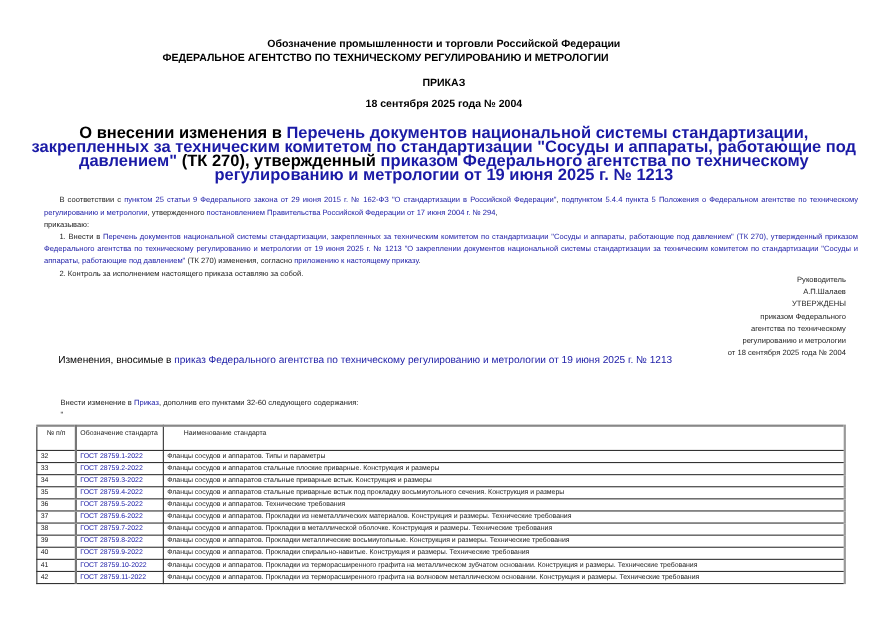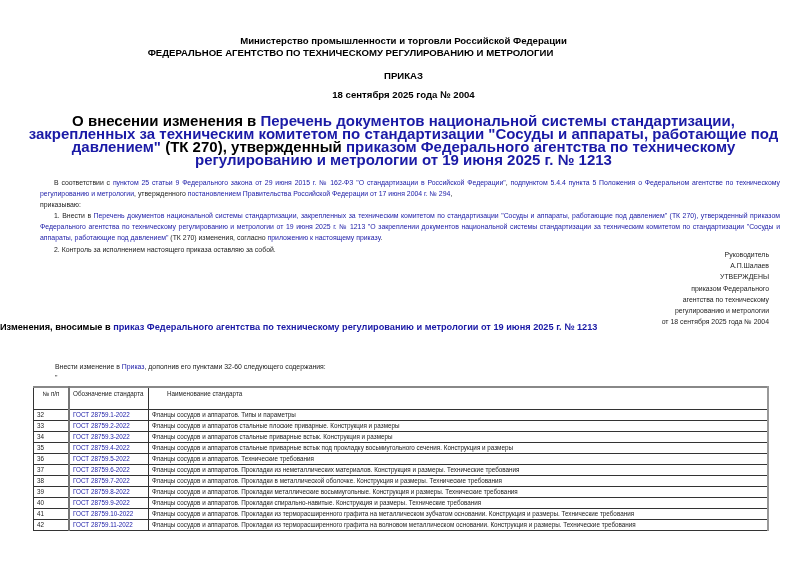--- a/index.html
+++ b/index.html
@@ -22,21 +22,21 @@
       font-size: 6.9px; line-height: 11.1px; color: #222;
     }
     .body p { margin: 0; text-align: justify; }
     .body .ind { text-indent: 14px; }
     .sign {
       position: absolute; top: 249px; right: 38px; width: 250px;
       font-size: 6.9px; line-height: 11.2px; text-align: right; color: #222;
     }
     .changes-title {
       position: absolute; top: 322px; left: 0; width: 664px;
-      font-size: 9.2px; font-weight: bold; 
+      font-size: 9.2px; font-weight: normal; text-align: center;
     }
     .intro {
       position: absolute; top: 362px; left: 55px; font-size: 6.9px; color: #222; line-height: 10px;
     }
     .bullet { position: absolute; top: 374px; left: 55px; font-size: 6.9px; color: #222; }
     table.std {
       position: absolute; top: 386px; left: 33px; width: 736px;
       border-collapse: collapse; font-size: 6.3px; color: #222;
     }
     table.std th, table.std td {
@@ -48,21 +48,21 @@
     table.std .c-num { width: 28px; }
     table.std thead .c-num { text-align: center; }
     table.std .c-code { width: 72px; border-left: 2px solid #777; }
     table.std .c-name { }
     table.std thead .c-name { padding-left: 18px; }
     table.std td.c-name, table.std th.c-name { border-right: 2px solid #999; }
   </style>
 </head>
 <body>
 
-<div class="hdr1 center">Министерство промышленности и торговли Российской Федерации</div>
+<div class="hdr1 center">Обозначение промышленности и торговли Российской Федерации</div>
 <div class="hdr2 center">ФЕДЕРАЛЬНОЕ АГЕНТСТВО ПО ТЕХНИЧЕСКОМУ РЕГУЛИРОВАНИЮ И МЕТРОЛОГИИ</div>
 <div class="order center">ПРИКАЗ</div>
 <div class="date center">18 сентября 2025 года № 2004</div>
 
 <div class="title"><span>О внесении изменения в </span><a href="#">Перечень документов национальной системы стандартизации, закрепленных за техническим комитетом по стандартизации "Сосуды и аппараты, работающие под давлением"</a><span> (ТК 270), утвержденный </span><a href="#">приказом Федерального агентства по техническому регулированию и метрологии от 19 июня 2025 г. № 1213</a></div>
 
 <div class="body">
   <p class="ind"><span>В соответствии с </span><a href="#">пунктом 25 статьи 9 Федерального закона от 29 июня 2015 г. № 162-ФЗ "О стандартизации в Российской Федерации"</a><span>, </span><a href="#">подпунктом 5.4.4 пункта 5 Положения о Федеральном агентстве по техническому регулированию и метрологии</a><span>, утвержденного </span><a href="#">постановлением Правительства Российской Федерации от 17 июня 2004 г. № 294</a><span>,</span></p>
   <p>приказываю:</p>
   <p class="ind"><span>1. Внести в </span><a href="#">Перечень документов национальной системы стандартизации, закрепленных за техническим комитетом по стандартизации "Сосуды и аппараты, работающие под давлением" (ТК 270), утвержденный приказом Федерального агентства по техническому регулированию и метрологии от 19 июня 2025 г. № 1213 "О закреплении документов национальной системы стандартизации за техническим комитетом по стандартизации "Сосуды и аппараты, работающие под давлением"</a><span> (ТК 270) изменения, согласно </span><a href="#">приложению к настоящему приказу</a><span>.</span></p>

